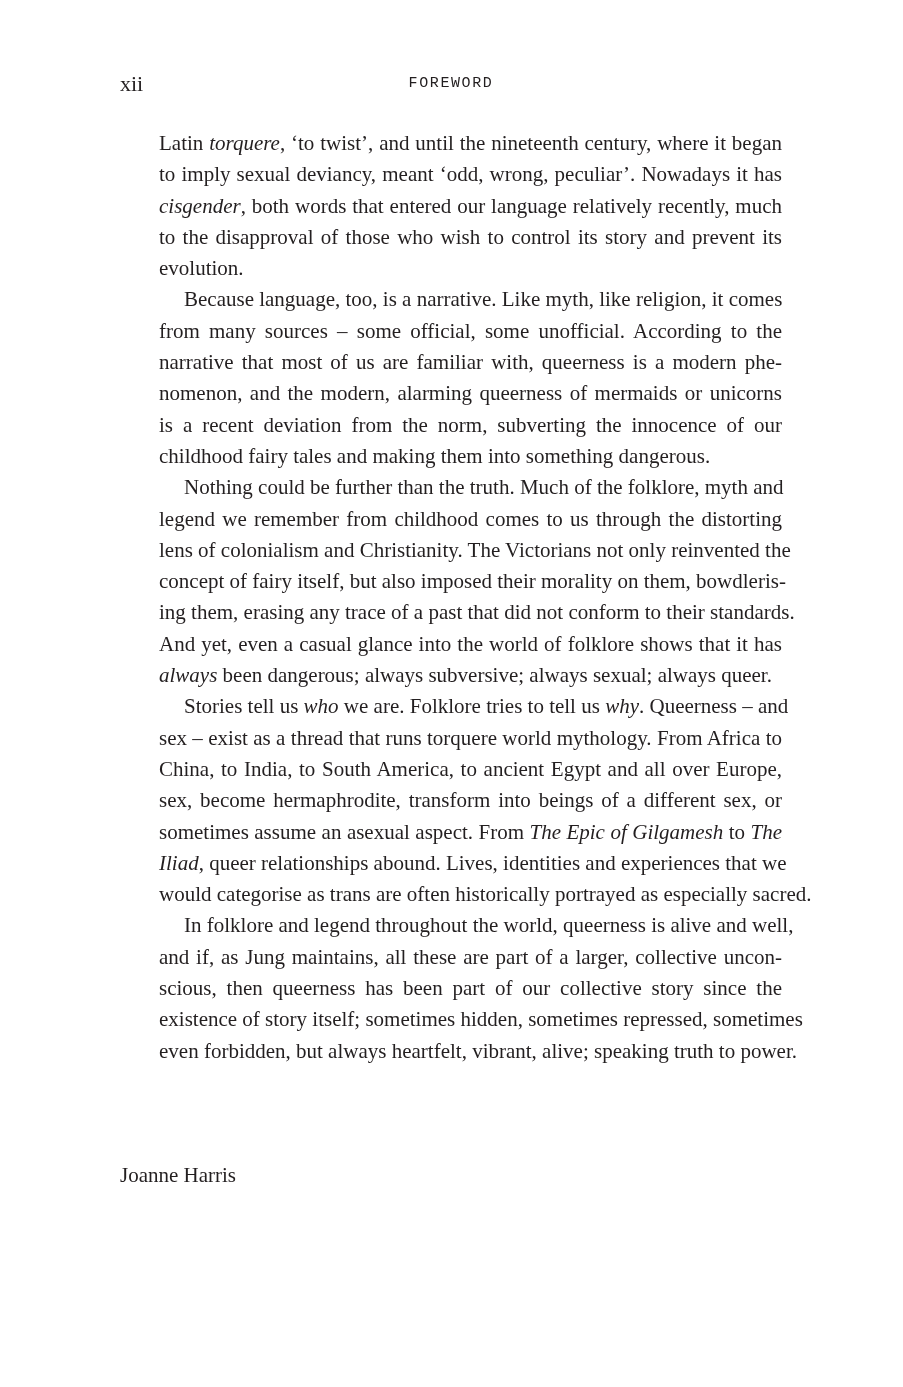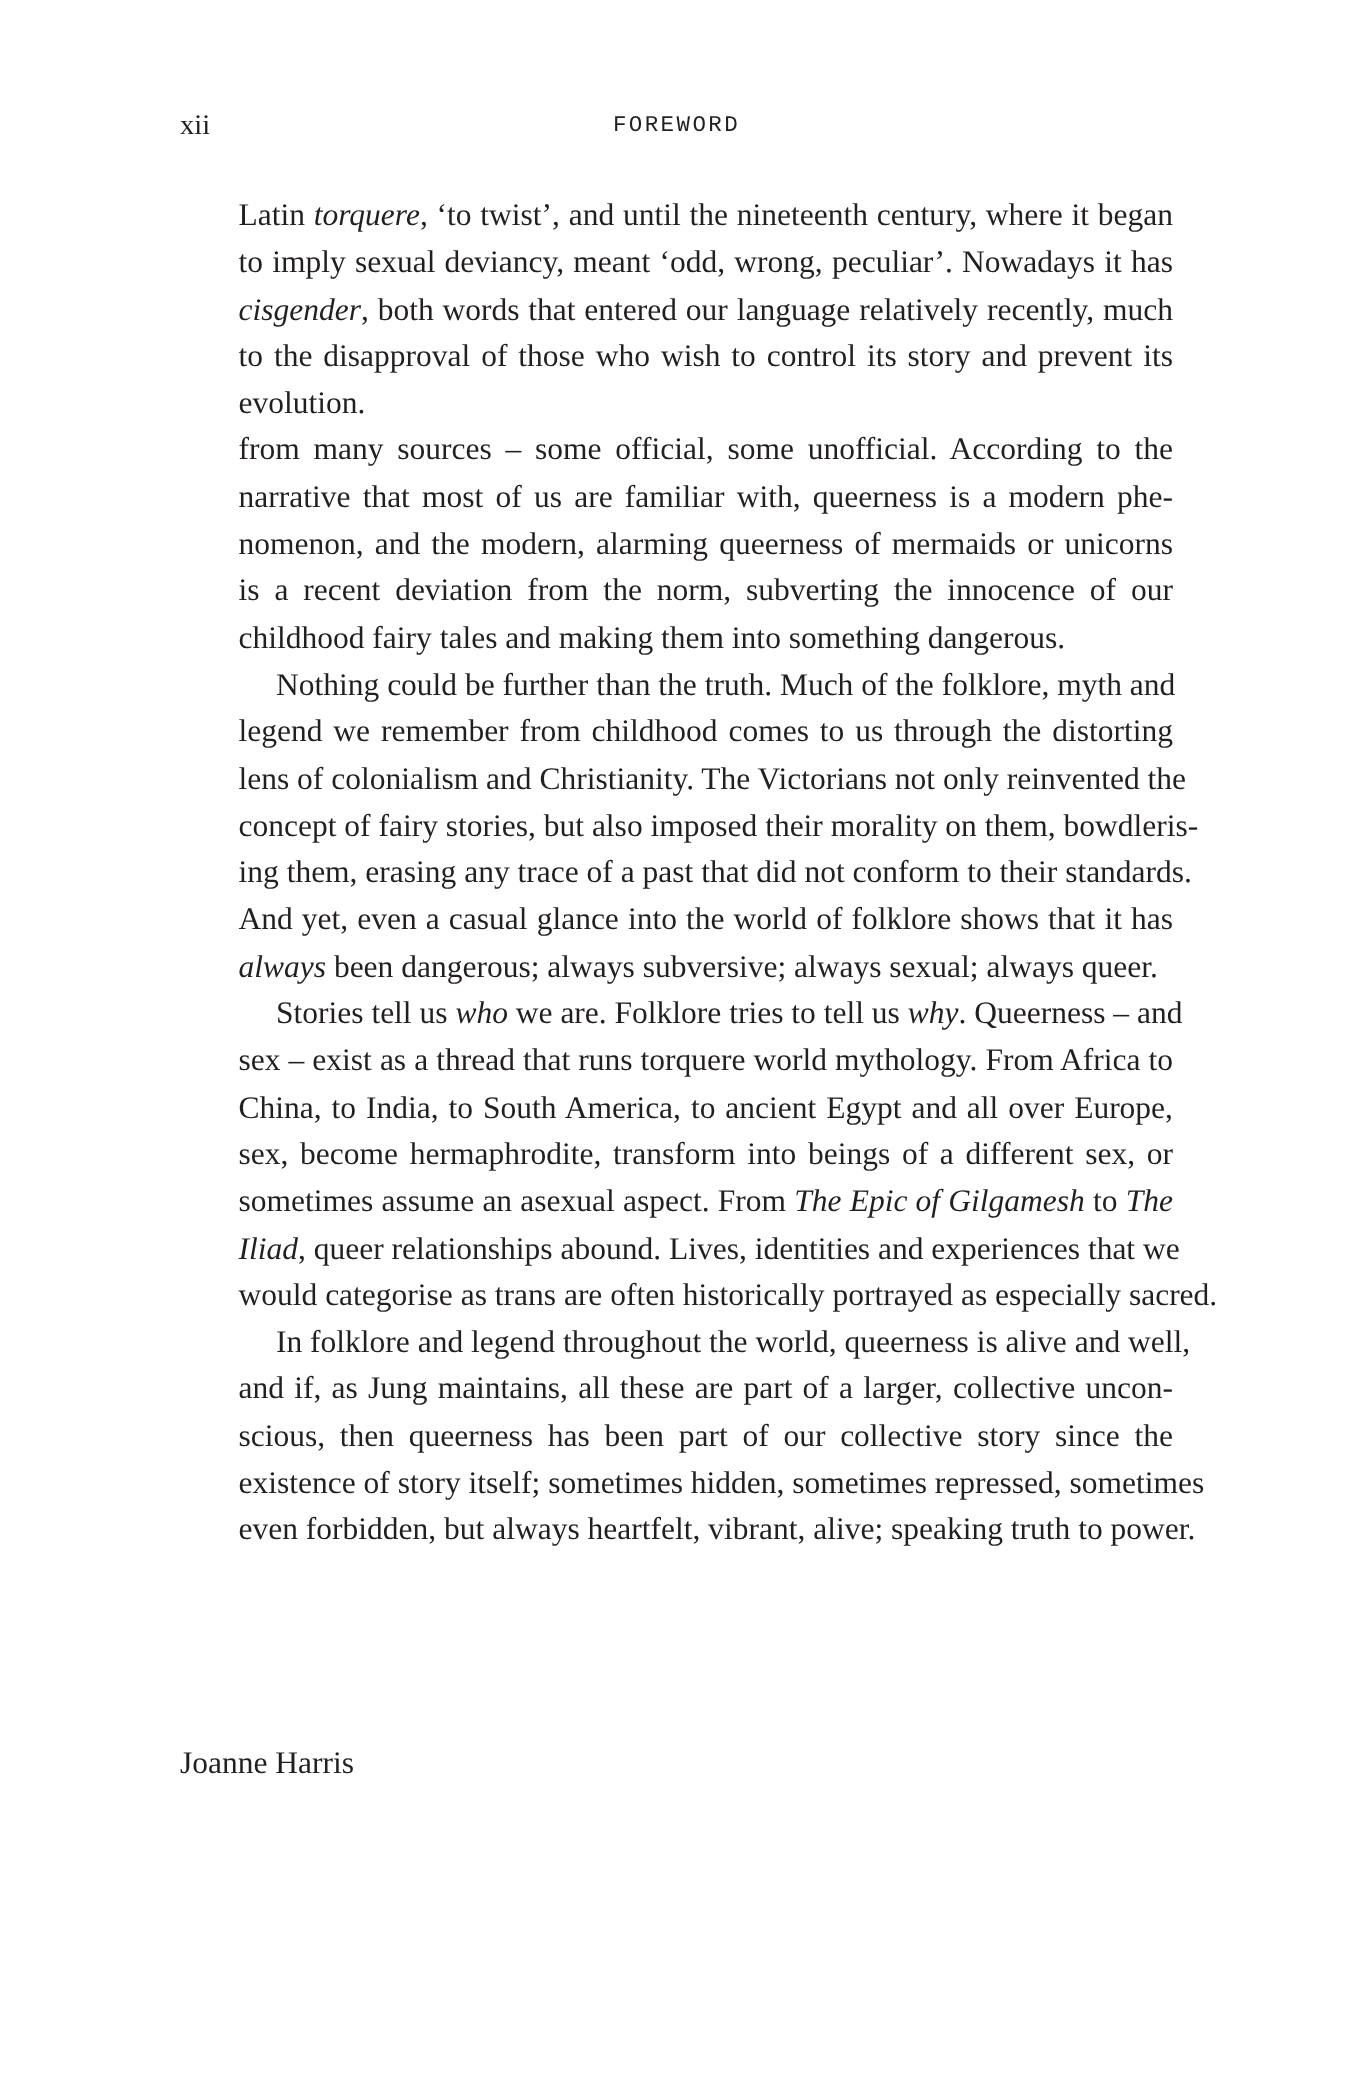--- a/index.html
+++ b/index.html
@@ -19,21 +19,21 @@
       position: absolute;
       top: 72px;
       left: 120px;
       width: 662px;
       height: 24px;
     }
     .folio {
       position: absolute;
       left: 0;
       top: 0;
-      font-size: 19px;
+      font-size: 22px;
       line-height: 24px;
       font-family: Liberation Serif, serif;
     }
     .head-title {
       position: absolute;
       left: 0;
       right: 0;
       top: 0;
       text-align: center;
       font-size: 15px;
@@ -89,31 +89,32 @@
 
 <div class="text-block" id="text-block">
     <div>
       <span class="line"><span>Latin </span><i>torquere</i><span>, ‘to twist’, and until the nineteenth century, where it began</span></span>
       <span class="line"><span>to imply sexual deviancy, meant ‘odd, wrong, peculiar’. Nowadays it has</span></span>
       <span class="line"><i>cisgender</i><span>, both words that entered our language relatively recently, much</span></span>
       <span class="line"><span>to the disapproval of those who wish to control its story and prevent its</span></span>
       <span class="line last"><span>evolution.</span></span>
     </div>
     <div>
+      <span class="line indent"><span>Because language, too, is a narrative. Like myth, like religion, it comes</span></span>
       <span class="line"><span>from many sources – some official, some unofficial. According to the</span></span>
       <span class="line"><span>narrative that most of us are familiar with, queerness is a modern phe-</span></span>
       <span class="line"><span>nomenon, and the modern, alarming queerness of mermaids or unicorns</span></span>
       <span class="line"><span>is a recent deviation from the norm, subverting the innocence of our</span></span>
       <span class="line last"><span>childhood fairy tales and making them into something dangerous.</span></span>
     </div>
     <div>
       <span class="line indent"><span>Nothing could be further than the truth. Much of the folklore, myth and</span></span>
       <span class="line"><span>legend we remember from childhood comes to us through the distorting</span></span>
       <span class="line"><span>lens of colonialism and Christianity. The Victorians not only reinvented the</span></span>
-      <span class="line"><span>concept of fairy stories, but also imposed their morality on them, bowdleris-</span></span>
+      <span class="line"><span>concept of fairy itself, but also imposed their morality on them, bowdleris-</span></span>
       <span class="line"><span>ing them, erasing any trace of a past that did not conform to their standards.</span></span>
       <span class="line"><span>And yet, even a casual glance into the world of folklore shows that it has</span></span>
       <span class="line last"><i>always</i><span> been dangerous; always subversive; always sexual; always queer.</span></span>
     </div>
     <div>
       <span class="line indent"><span>Stories tell us </span><i>who</i><span> we are. Folklore tries to tell us </span><i>why</i><span>. Queerness – and</span></span>
       <span class="line"><span>sex – exist as a thread that runs torquere world mythology. From Africa to</span></span>
       <span class="line"><span>China, to India, to South America, to ancient Egypt and all over Europe,</span></span>
       <span class="line"><span>sex, become hermaphrodite, transform into beings of a different sex, or</span></span>
       <span class="line"><span>sometimes assume an asexual aspect. From </span><i>The Epic of Gilgamesh</i><span> to </span><i>The</i></span>

